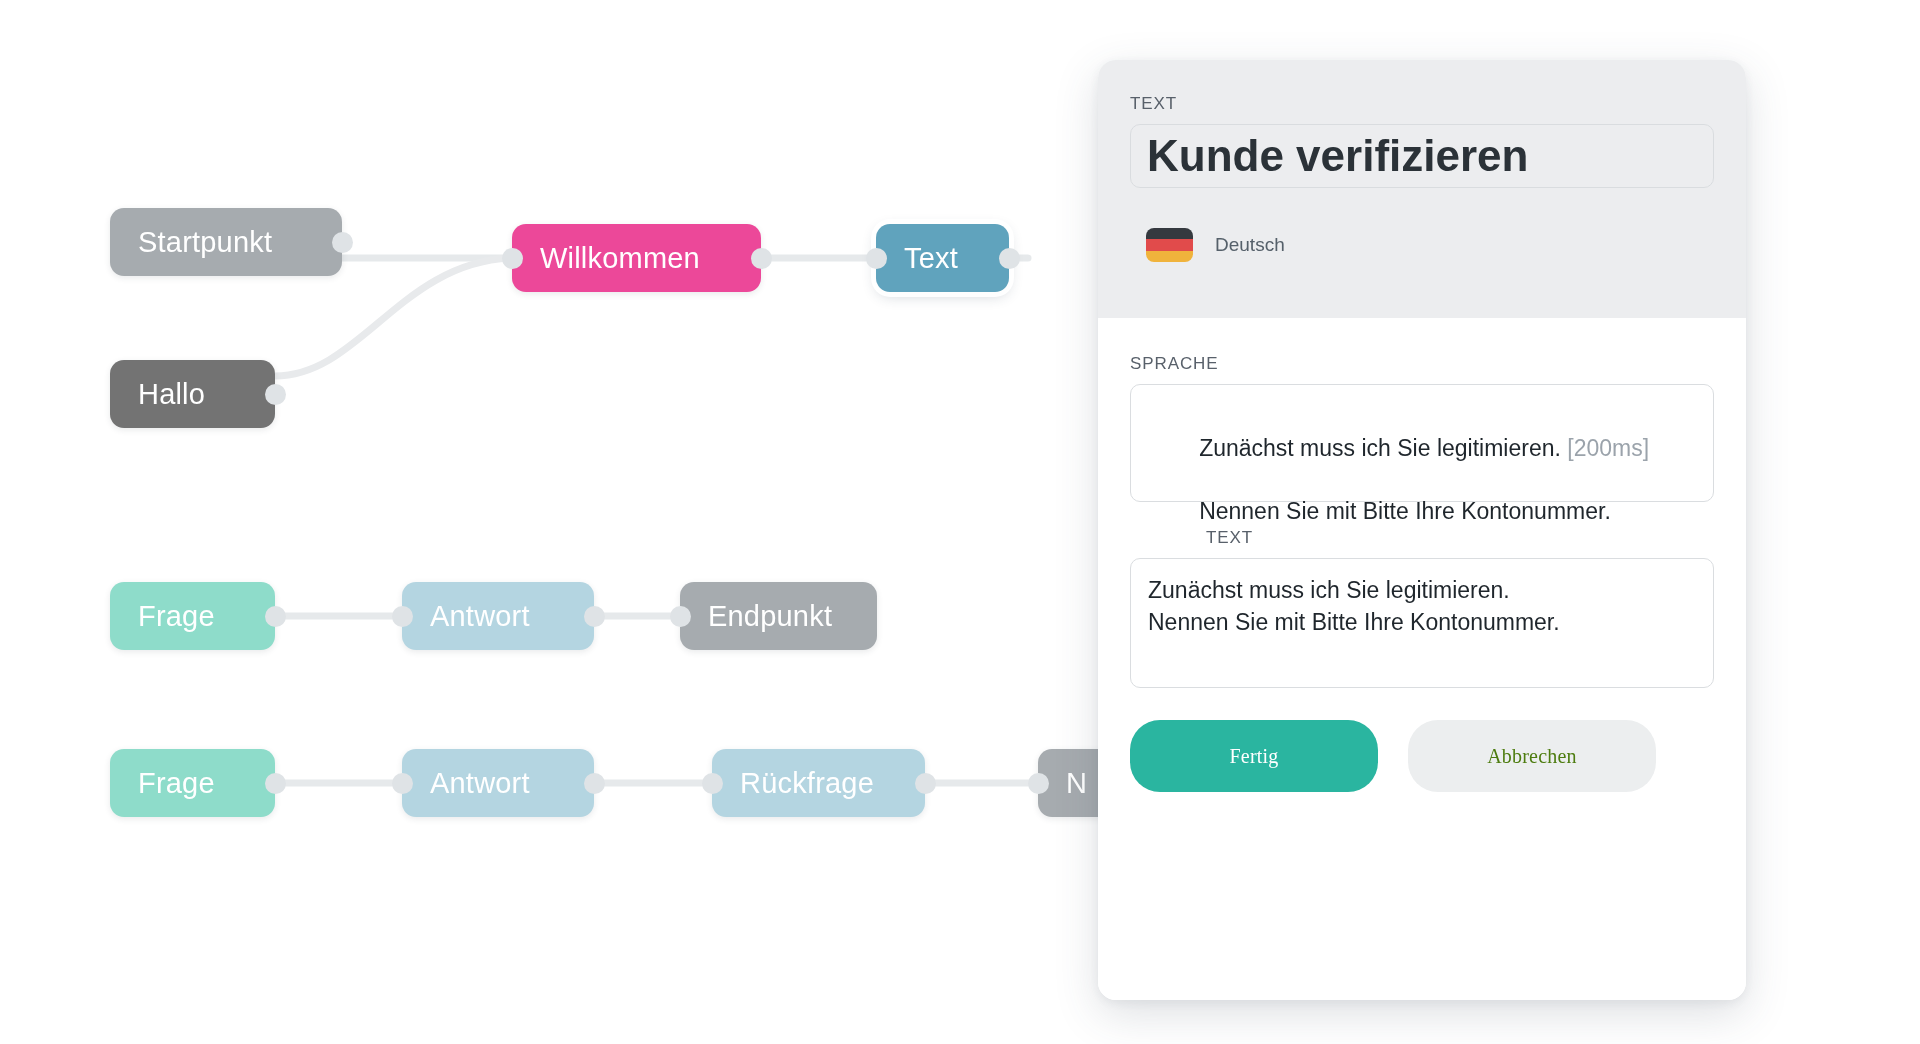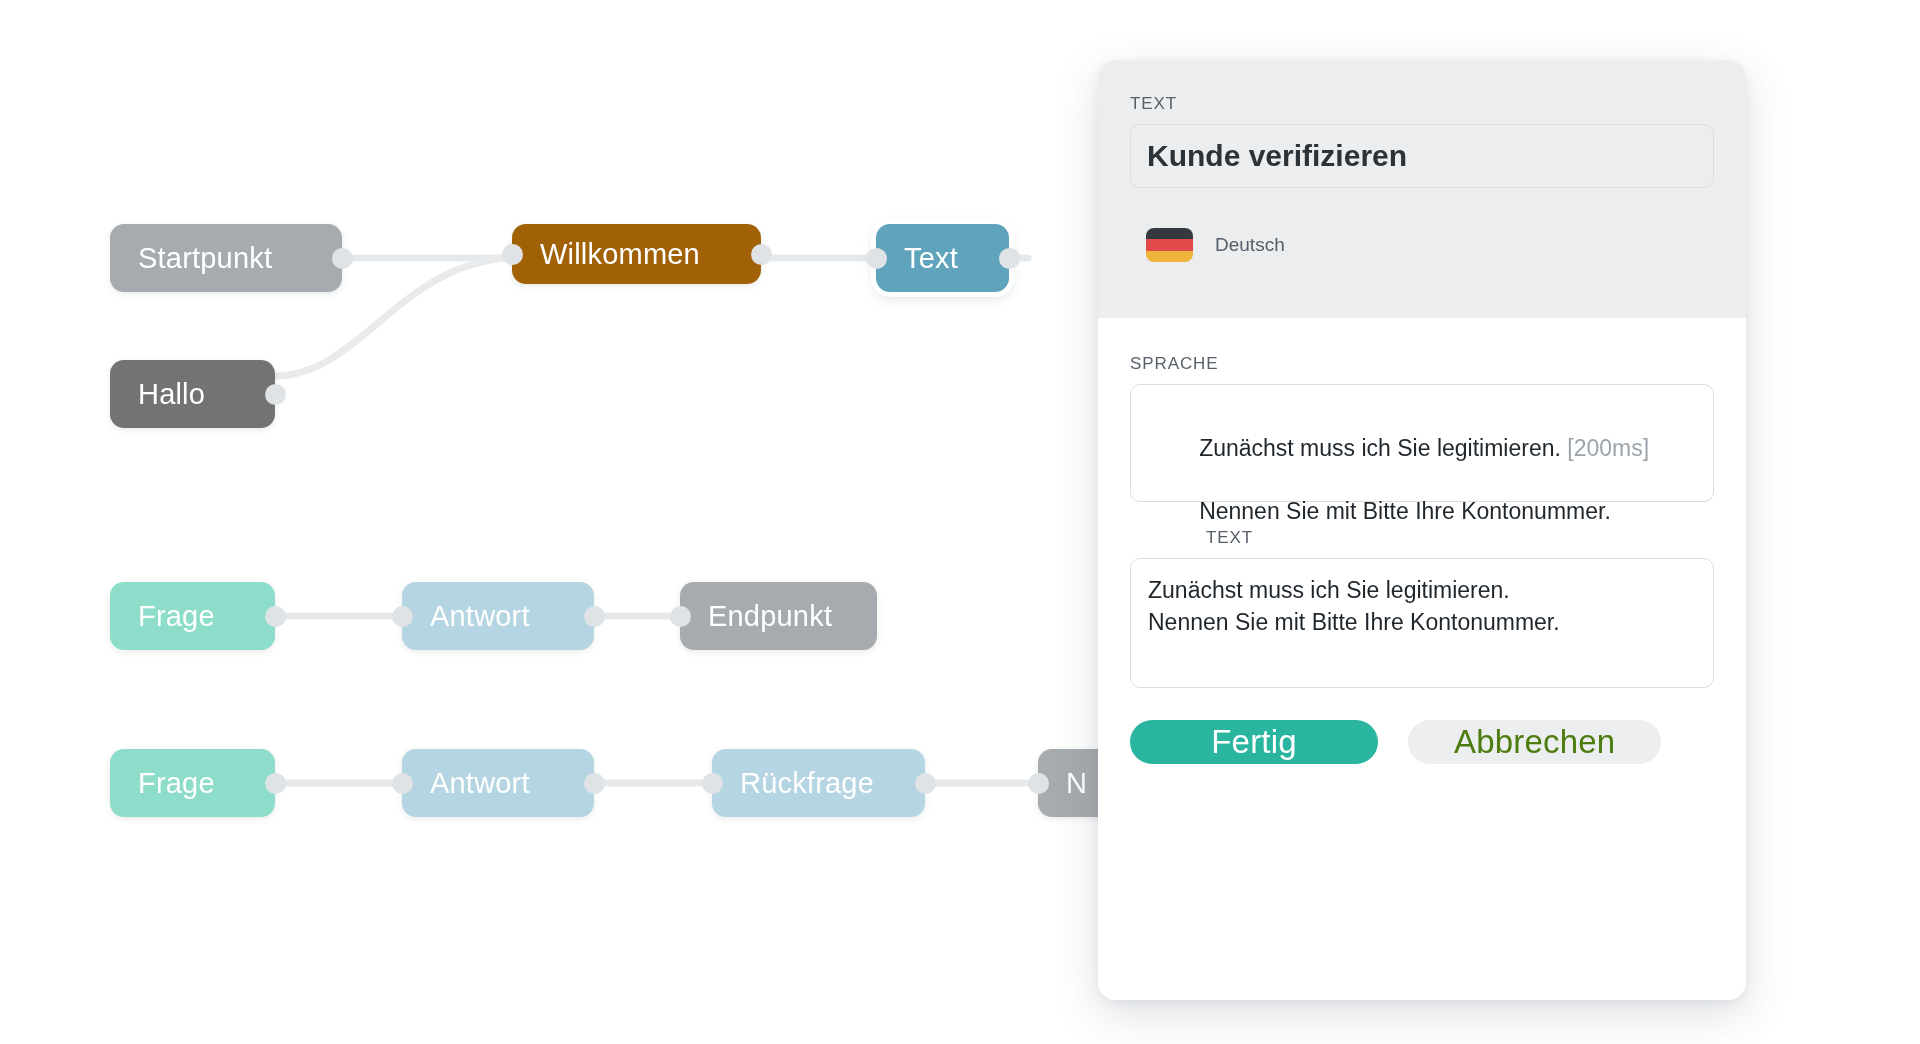--- a/index.html
+++ b/index.html
@@ -99,21 +99,21 @@
   .title-input {
     box-sizing: border-box;
     width: 100%;
     height: 64px;
     border: 1px solid #d9dcdf;
     border-radius: 10px;
     background: transparent;
     display: flex;
     align-items: center;
     padding: 0 16px;
-    font-size: 30px;
+    font-size: 44px;
     font-weight: 700;
     color: #2b3238;
   }
 
   .lang-row {
     display: flex;
     align-items: center;
     margin-top: 40px;
     padding-left: 16px;
   }
@@ -151,23 +151,23 @@
   .field-group { margin-bottom: 26px; }
 
   .button-row {
     display: flex;
     gap: 30px;
     margin-top: 32px;
   }
   .btn {
     border: none;
     border-radius: 30px;
-    height: 44px;
-    font-size: 33px;
-    font-family: Liberation Sans, sans-serif;
+    height: 72px;
+    font-size: 20px;
+    font-family: Liberation Serif, serif;
     cursor: pointer;
     padding: 0 46px;
     letter-spacing: 0.2px;
   }
   #btn-done {
     background: #2ab5a0;
     color: #ffffff;
     min-width: 248px;
   }
   #btn-cancel {
@@ -196,29 +196,29 @@
     <path d="M 594 616 L 712 616" stroke="#e6e9eb" stroke-width="7" fill="none" stroke-linecap="round"></path>
 
     <path d="M 275 783 L 402 783" stroke="#e6e9eb" stroke-width="7" fill="none" stroke-linecap="round"></path>
 
     <path d="M 594 783 L 712 783" stroke="#e6e9eb" stroke-width="7" fill="none" stroke-linecap="round"></path>
 
     <path d="M 925 783 L 1038 783" stroke="#e6e9eb" stroke-width="7" fill="none" stroke-linecap="round"></path>
   </svg>
 
   <div id="node-layer">
-      <div class="node" style="left: 110px; top: 224px; width: 232px; height: 68px; background: rgb(166, 171, 175);">
+      <div class="node" style="left: 110px; top: 208px; width: 232px; height: 68px; background: rgb(166, 171, 175);">
         <span class="node-label">Startpunkt</span>
         <span class="port right" style="background: rgb(223, 227, 230);"></span>
       </div>
       <div class="node" style="left: 110px; top: 342px; width: 165px; height: 68px; background: #737373; margin-top: 18px;">
         <span class="node-label">Hallo</span>
         <span class="port right" style="background: rgb(223, 227, 230);"></span>
       </div>
-      <div class="node" style="left: 512px; top: 224px; width: 249px; height: 60px; background: #a16207;">
+      <div class="node" style="left: 512px; top: 224px; width: 249px; height: 68px; background: #ec4899;">
         <span class="node-label">Willkommen</span>
         <span class="port left" style="background: rgb(223, 227, 230);"></span>
         <span class="port right" style="background: rgb(223, 227, 230);"></span>
       </div>
       <div class="node selected" style="left: 876px; top: 224px; width: 133px; height: 68px; background: rgb(96, 163, 189);">
         <span class="node-label">Text</span>
         <span class="port left" style="background: rgb(223, 227, 230);"></span>
         <span class="port right" style="background: rgb(223, 227, 230);"></span>
       </div>
       <div class="node" style="left: 110px; top: 582px; width: 165px; height: 68px; background: rgb(142, 220, 202);">

